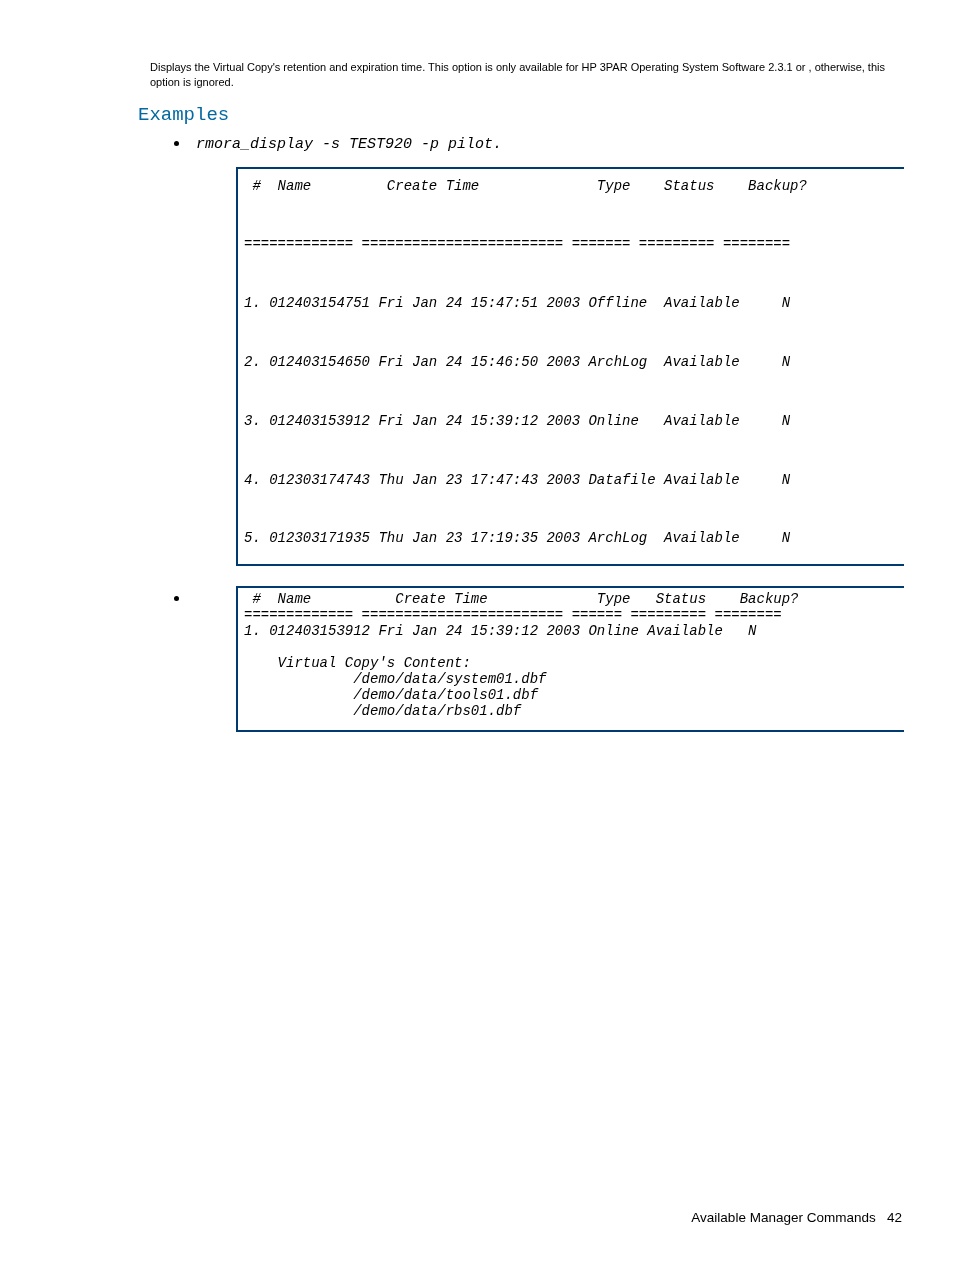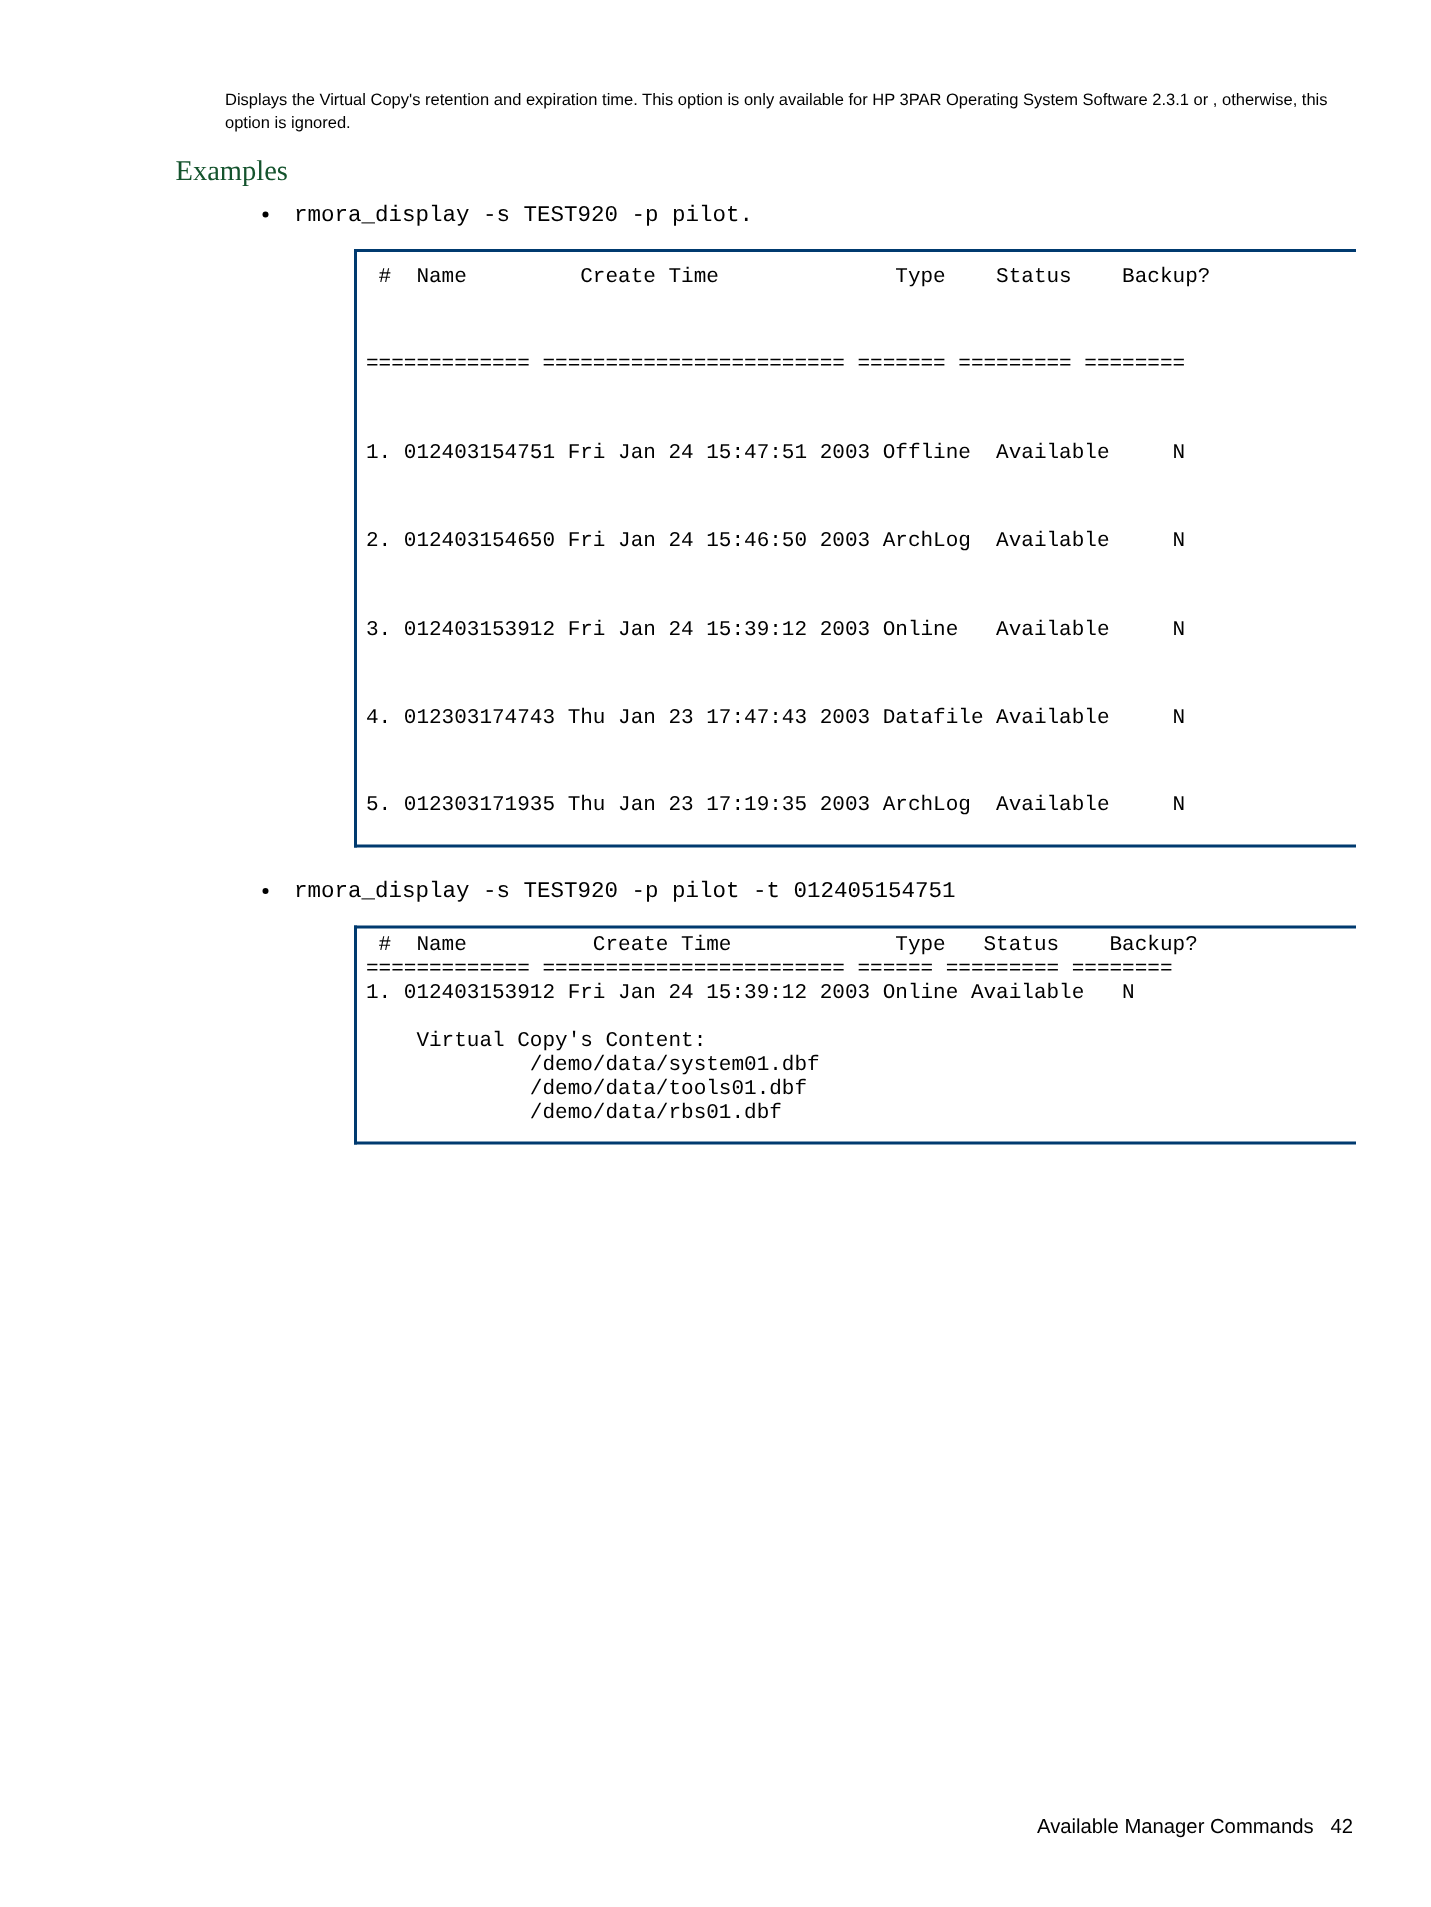--- a/index.html
+++ b/index.html
@@ -13,29 +13,30 @@
     height: 1271px;
     box-sizing: border-box;
     position: relative;
   }
   .intro {
     margin: 0 0 14px 100px;
     line-height: 1.35;
     font-size: 11px;
   }
   .section-heading {
-    margin: 0 0 8px 67px;
-    color: #14532d;
+    margin: 0 0 8px 88px;
+    color: #0369a1;
     font-size: 19px;
     font-weight: normal;
-    font-family: Liberation Serif, serif;
+    font-family: Liberation Mono, monospace;
   }
   ul.example-list {
     margin: 0 0 0 100px;
     padding: 0 0 0 40px;
+    font-style: italic;
   }
   ul.example-list > li {
     margin-bottom: 10px;
     padding-left: 6px;
   }
   ul.example-list > li::marker {
     font-size: 16px;
   }
   .cmd {
     font-family: "Courier New", Courier, monospace;
@@ -83,21 +84,20 @@
 
 2. 012403154650 Fri Jan 24 15:46:50 2003 ArchLog  Available     N
 
 3. 012403153912 Fri Jan 24 15:39:12 2003 Online   Available     N
 
 4. 012303174743 Thu Jan 23 17:47:43 2003 Datafile Available     N
 
 5. 012303171935 Thu Jan 23 17:19:35 2003 ArchLog  Available     N</div>
   </li>
   <li>
-    <span class="cmd">rmora_display -s TEST920 -p pilot -t 012405154751</span>
     <div class="code-block"> #  Name          Create Time             Type   Status    Backup?
 ============= ======================== ====== ========= ========
 1. 012403153912 Fri Jan 24 15:39:12 2003 Online Available   N
 
     Virtual Copy's Content:
              /demo/data/system01.dbf
              /demo/data/tools01.dbf
              /demo/data/rbs01.dbf</div>
   </li>
 </ul>

